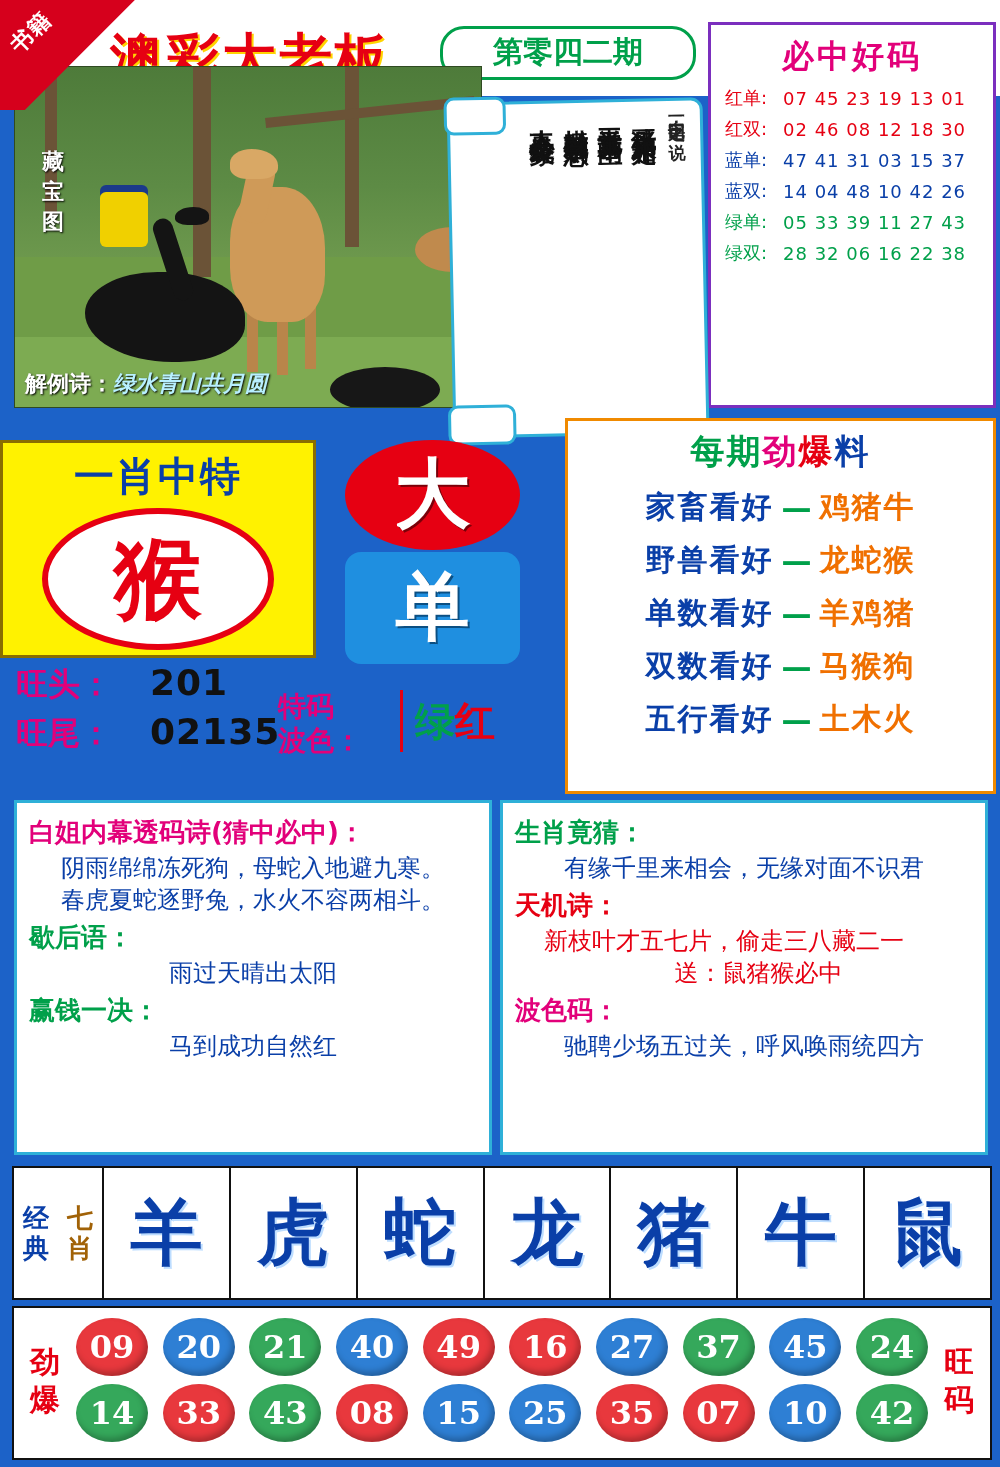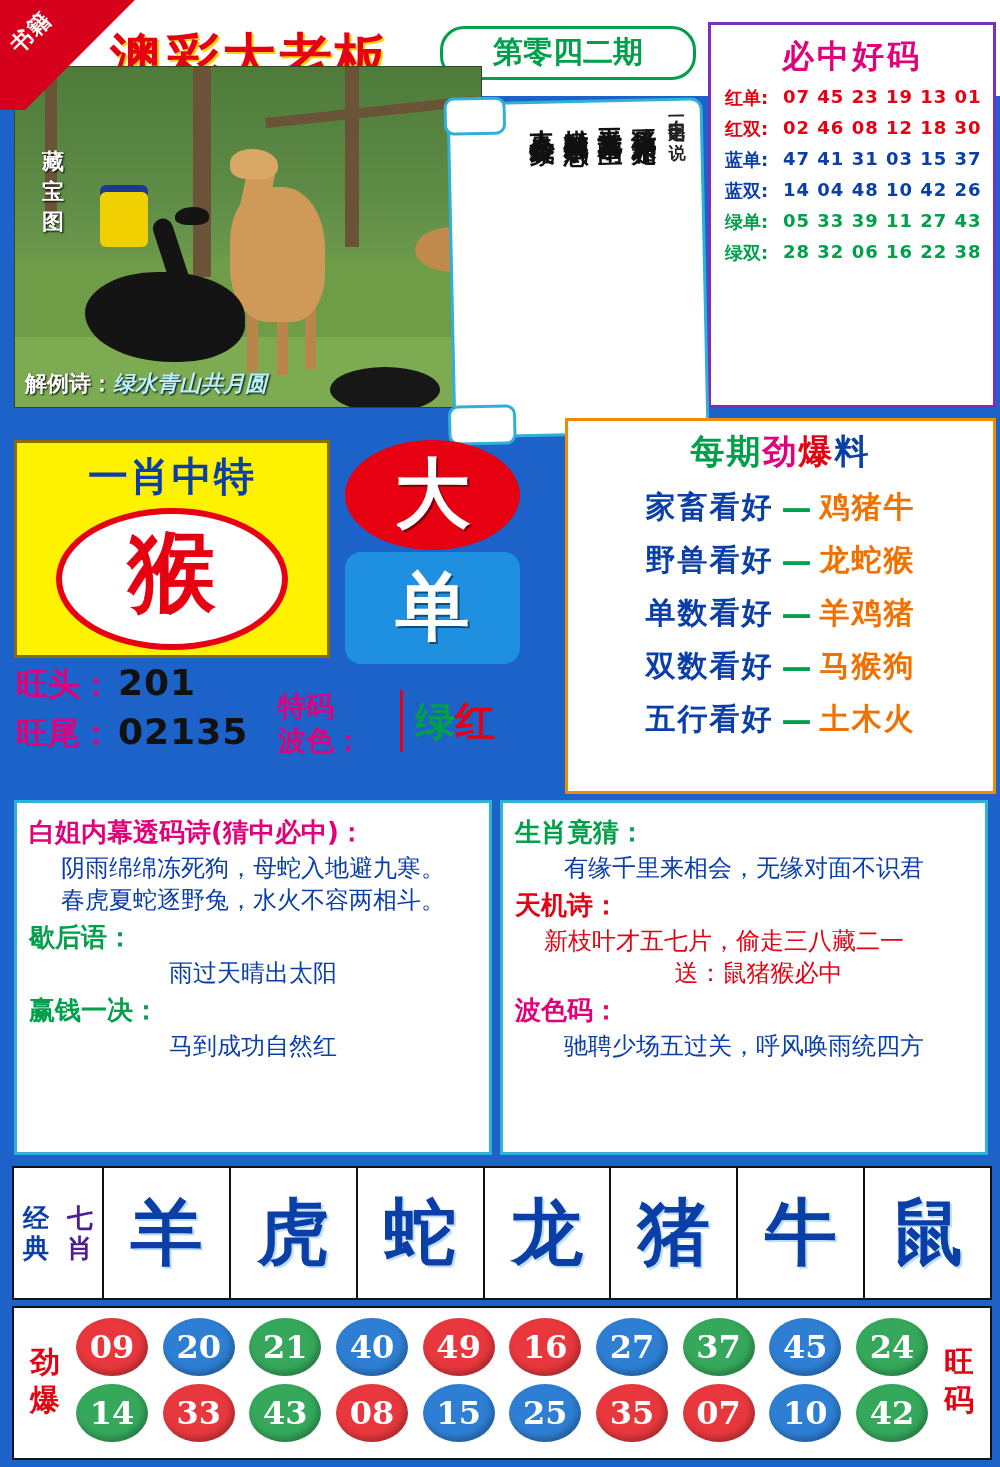--- a/index.html
+++ b/index.html
@@ -46,21 +46,21 @@
   
   .codes{
     position:absolute;left:708px;top:22px;width:282px;height:380px;
     border:3px solid #7b2fbe;background:#fff;
   }
   .codes-title{
     text-align:center;color:#e2007a;font-size:32px;font-weight:bold;
     margin-top:10px;letter-spacing:3px;
   }
   .code-row{
-    display:flex;align-items:flex-start;margin:7px 0 0 14px;font-size:18px;font-weight:bold;
+    display:flex;align-items:center;margin:7px 0 0 14px;font-size:18px;font-weight:normal;
   }
   .code-label{width:58px;}
   .code-nums{letter-spacing:1px;}
 
   
   .photo{
     position:absolute;left:14px;top:66px;width:466px;height:340px;
     background:linear-gradient(#4e7b3a 0%,#5d8b45 35%,#6f9a4e 60%,#7aa455 100%);
     overflow:hidden;border:1px solid #2f4a22;
   }
@@ -111,22 +111,22 @@
     font-size:25px;line-height:30px;color:#111;font-weight:bold;
     font-family:"DejaVu Serif","Liberation Serif",serif;
     letter-spacing:2px;
   }
   .vcol.small{font-size:17px;letter-spacing:1px;color:#222;}
   .scroll-curl-top{position:absolute;left:-6px;top:-8px;width:56px;height:32px;border:3px solid #2fb0d8;border-radius:10px;background:#fff;}
   .scroll-curl-bot{position:absolute;left:-8px;bottom:-10px;width:62px;height:34px;border:3px solid #2fb0d8;border-radius:10px;background:#fff;}
 
   
   .zbox{
-    position:absolute;left:14px;top:440px;width:310px;height:212px;
-    background:#fff200;border:3px solid #8a6d00;font-family:Liberation Mono, monospace;
+    position:absolute;left:0;top:440px;width:310px;height:212px;
+    background:#fff200;border:3px solid #8a6d00;
   }
   .zbox-title{
     text-align:center;font-size:40px;font-weight:bold;color:#0a3fa8;margin-top:6px;
     letter-spacing:2px;
   }
   .zoval{
     margin:4px auto 0;width:220px;height:130px;border:6px solid #e60012;border-radius:50%;
     background:#fff;display:flex;align-items:center;justify-content:center;
   }
   .zoval span{font-size:88px;font-weight:bold;color:#e60012;line-height:1;}
@@ -156,21 +156,21 @@
   .news-row{
     display:flex;align-items:center;justify-content:center;margin-top:12px;
     font-size:30px;font-weight:bold;
   }
   .news-k{color:#0a3fa8;letter-spacing:2px;}
   .news-dash{color:#00a04a;margin:0 8px;}
   .news-v{color:#f07000;letter-spacing:2px;}
 
   
   .ht{position:absolute;left:16px;top:662px;width:290px;font-size:32px;font-weight:bold;}
-  .ht-row{display:flex;align-items:baseline;margin-bottom:4px;}
+  .ht-row{display:flex;align-items:baseline;margin-bottom:4px;gap:32px;}
   .ht-label{color:#e2007a;}
   .ht-val{color:#111;font-size:36px;margin-left:6px;letter-spacing:1px;text-align:center;}
   .tm{position:absolute;left:278px;top:690px;font-size:28px;font-weight:bold;color:#e2007a;line-height:34px;}
   .tm-val{
     position:absolute;left:400px;top:690px;width:136px;height:62px;border-left:3px solid #e60012;
     font-size:40px;font-weight:bold;line-height:62px;padding-left:12px;
   }
   .tm-val .g{color:#00a04a;}
   .tm-val .r{color:#e60012;}
 
@@ -195,21 +195,21 @@
   
   .seven{
     position:absolute;left:12px;top:1166px;width:976px;height:130px;
     background:#fff;border:2px solid #111;display:flex;
   }
   .seven-label{
     width:88px;border-right:2px solid #111;display:flex;align-items:center;justify-content:center;
     font-size:26px;font-weight:bold;line-height:30px;text-align:center;
   }
   .seven-label .a{color:#0a3fa8;}
-  .seven-label .b{color:#4c1d95;}
+  .seven-label .b{color:#a16207;}
   .seven-cell{
     flex:1;border-right:2px solid #111;display:flex;align-items:center;justify-content:center;
     font-size:72px;font-weight:bold;color:#0a3fa8;
     text-shadow:2px 2px 0 #bdddff;
   }
   .seven-cell:last-child{border-right:none;}
 
   
   .balls{position:absolute;left:12px;top:1306px;width:976px;height:150px;background:#fff;border:2px solid #111;}
   .balls-left{

